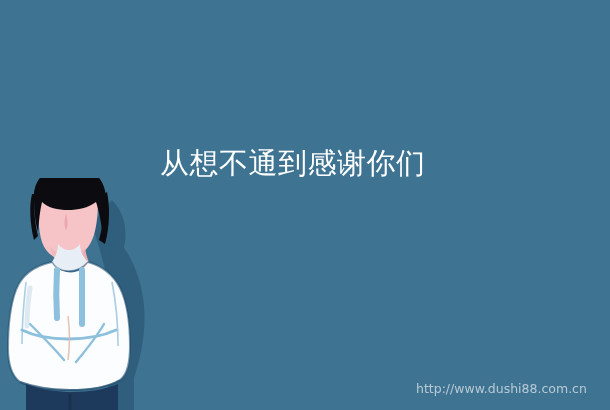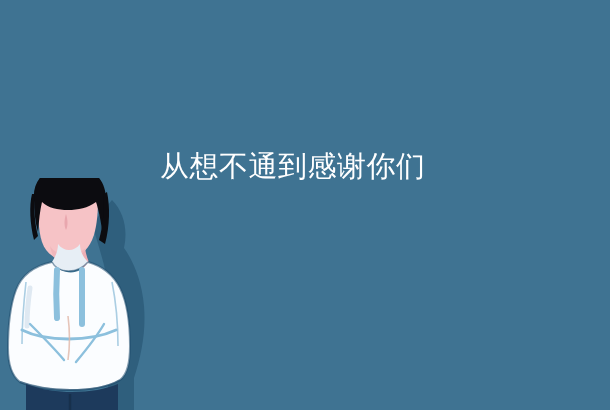--- a/index.html
+++ b/index.html
@@ -24,21 +24,21 @@
     position: absolute;
     left: 160px;
     top: 148px;
     width: 300px;
     height: 36px;
     line-height: 36px;
     color: #ffffff;
     font-size: 29px;
     letter-spacing: 0.5px;
     white-space: nowrap;
-    font-family: Liberation Sans, sans-serif;
+    font-family: Liberation Mono, monospace;
   }
   #watermark {
     position: absolute;
     left: 416px;
     top: 381px;
     height: 16px;
     line-height: 16px;
     color: #d2dde4;
     opacity: 0.82;
     font-size: 12.5px;
@@ -123,14 +123,15 @@
 
       <path d="M26 206 C42 212 58 214 72 214 C90 214 106 211 118 206
                L118 232 L26 232 Z" fill="#1d3a5c"></path>
       <path d="M70 216 L70 232" fill="none" stroke="#17304c" stroke-width="2.5"></path>
 
     </svg>
   </div>
 
   <div id="title">从想不通到感谢你们</div>
 
+  <div id="watermark">http://www.dushi88.com.cn</div>
 
 </div>
 
 </body></html>

